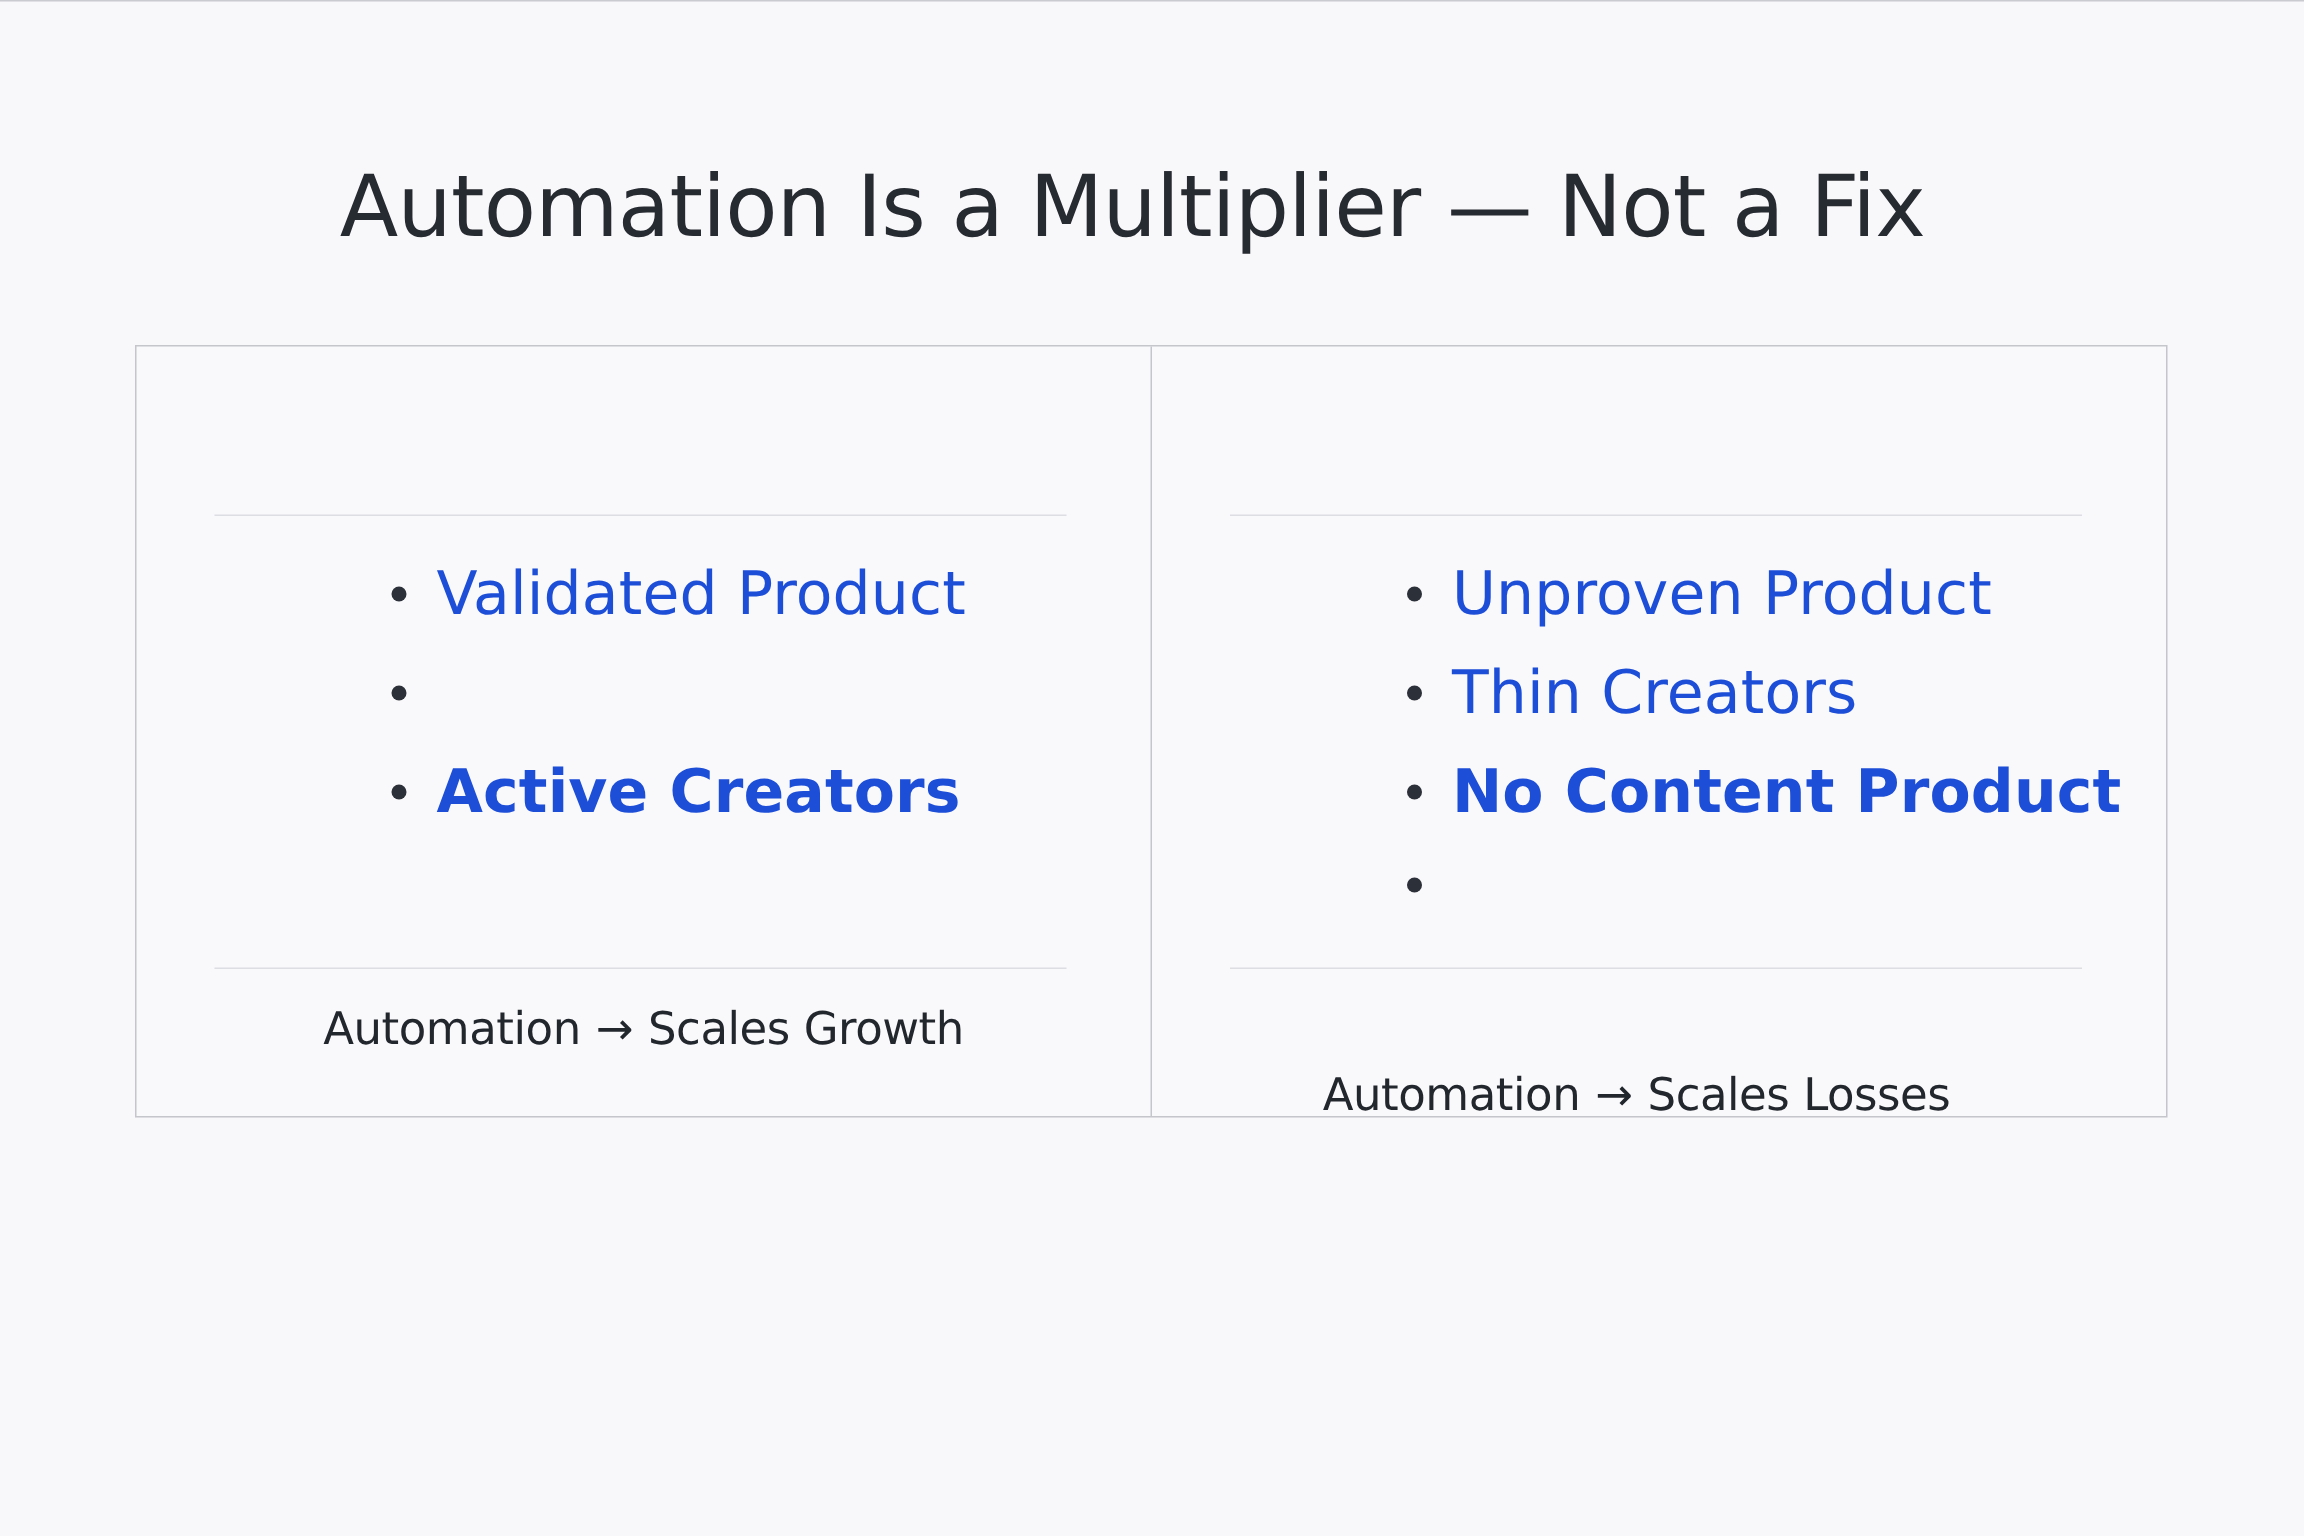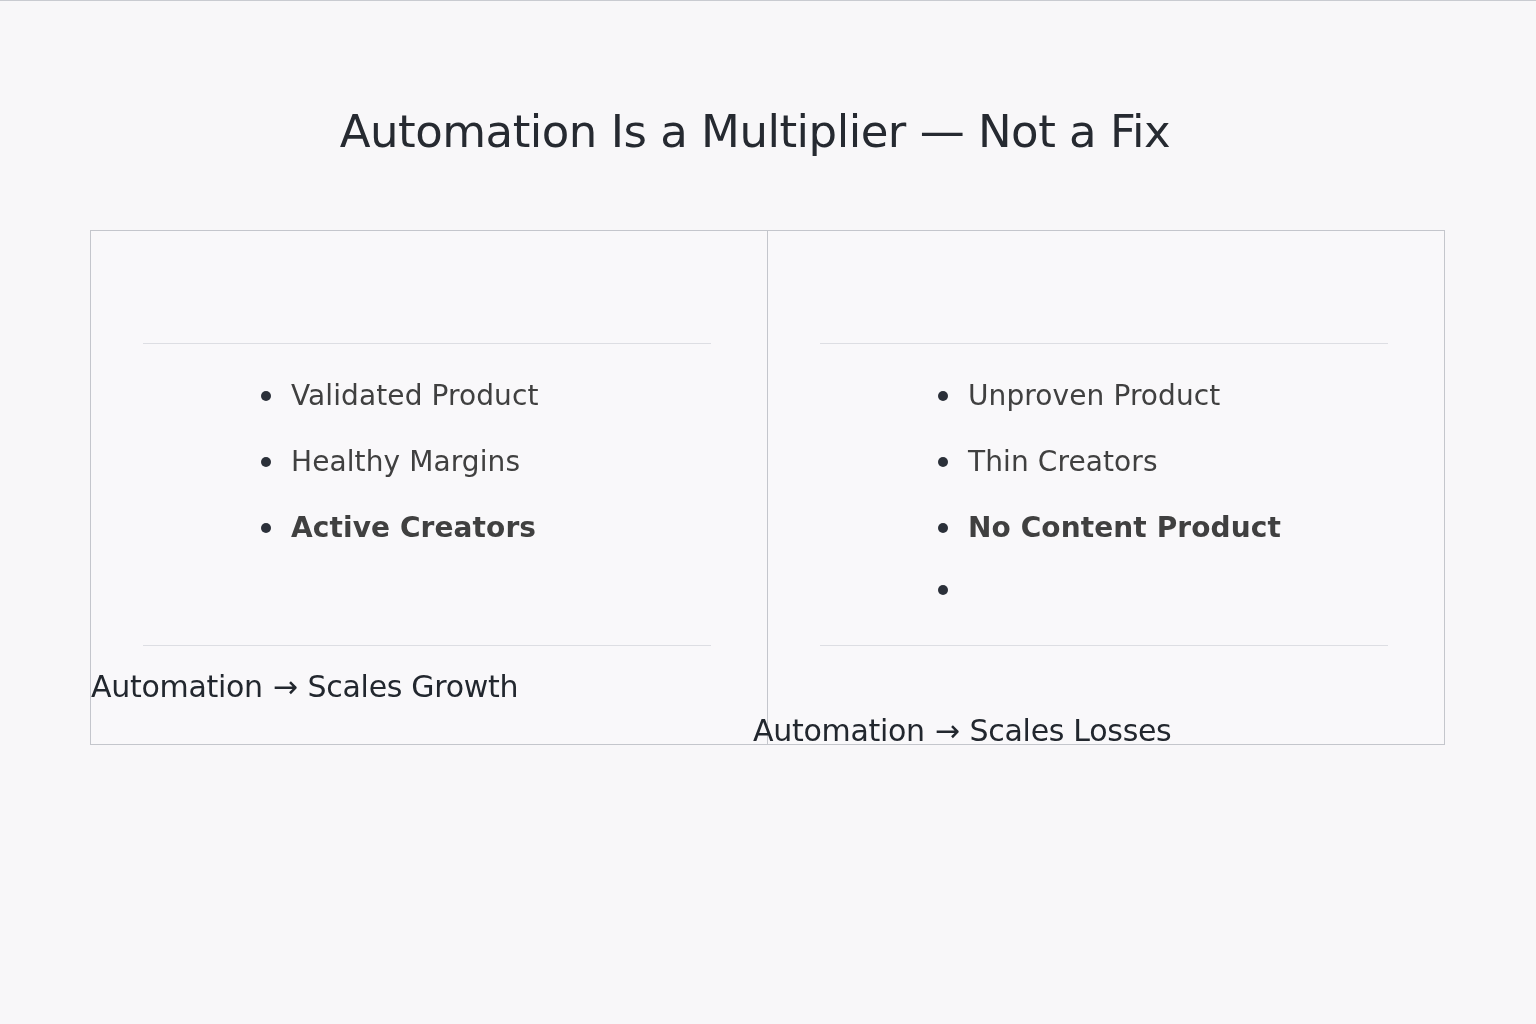--- a/index.html
+++ b/index.html
@@ -16,21 +16,21 @@
       color: #262b33;
       border-top: 1px solid #c9cbd1;
       box-sizing: border-box;
     }
     .title {
       position: absolute;
       top: 104px;
       left: 0;
       width: 1510px;
       text-align: center;
-      font-size: 45px;
+      font-size: 57px;
       font-weight: normal;
       color: #262a31;
       letter-spacing: -0.5px;
       margin: 0;
     }
     .comparison {
       position: absolute;
       top: 229px;
       left: 90px;
       width: 1355px;
@@ -82,40 +82,40 @@
       margin: 0;
       padding: 0;
     }
     .panel.left .bullets { left: 170px; }
     .panel.right .bullets { left: 170px; }
     .bullets li {
       display: flex;
       align-items: center;
       height: 33px;
       margin-bottom: 33px;
-      font-size: 28px;
-      color: #404040;
+      font-size: 40px;
+      color: #1d4ed8;
       letter-spacing: 0.1px;
       text-align: center;
     }
     .bullets li:nth-child(3) { margin-bottom: 29px; font-weight: bold; }
     .bullet-dot {
       width: 10px;
       height: 10px;
       border-radius: 50%;
       background: #2b3039;
       margin-right: 20px;
       flex: 0 0 auto;
     }
     .outcome {
       position: absolute;
       top: 438px;
       left: 0;
       width: 100%;
-      text-align: left;
+      text-align: center;
       font-size: 30px;
       font-weight: normal;
       color: #22272e;
       letter-spacing: -0.3px;
       margin: 0;
     }
     .panel.right .outcome { left: -15px; margin-top: 44px; }
     .outcome .arrow {
       display: inline-block;
       margin: 0 10px;
@@ -130,21 +130,20 @@
 
   <section class="panel left">
     <div class="divider top"></div>
     <ul class="bullets">
       <li>
         <span class="bullet-dot"></span>
         <span>Validated Product</span>
       </li>
       <li>
         <span class="bullet-dot"></span>
-        <span>Healthy Margins</span>
       </li>
       <li>
         <span class="bullet-dot"></span>
         <span>Active Creators</span>
       </li>
     </ul>
     <div class="divider bottom"></div>
     <p class="outcome">
       <span>Automation</span><span class="arrow">→</span><span>Scales Growth</span>
     </p>

